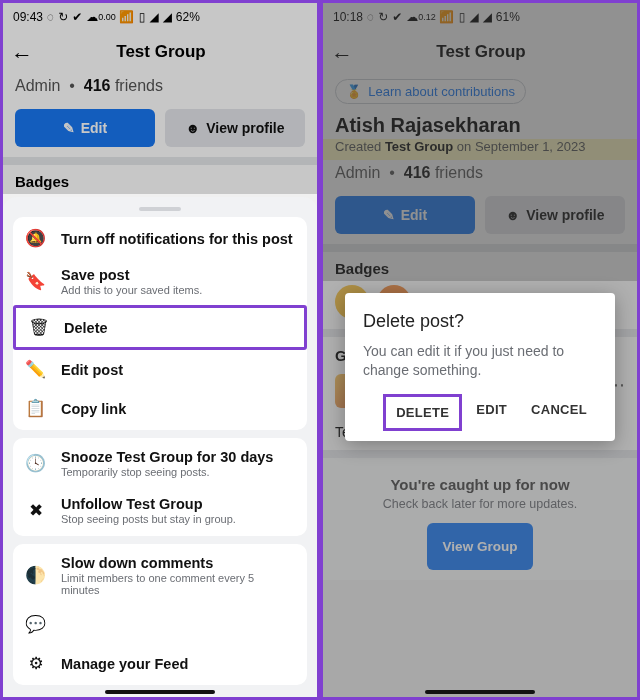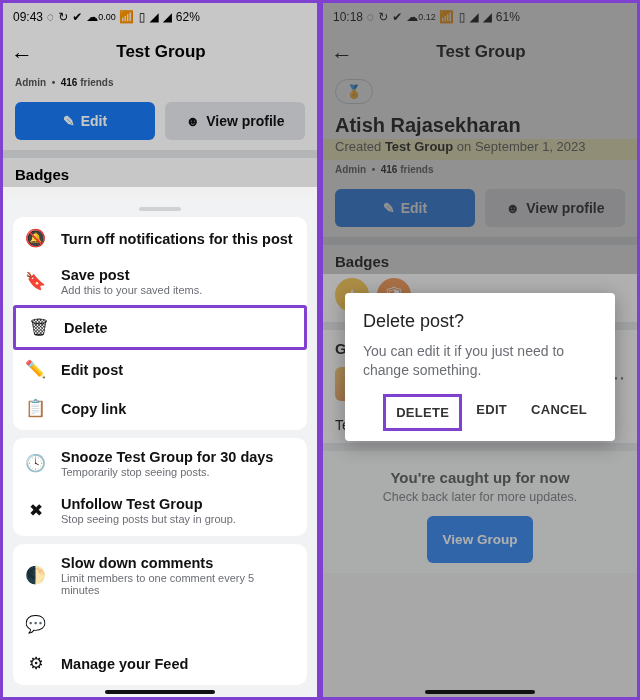--- a/index.html
+++ b/index.html
@@ -7,21 +7,21 @@
   .phone { position: relative; border: 3px solid #8040d0; background: #f0f0f0; overflow: hidden; }
   .phone.left { width: 320px; height: 700px; }
   .phone.right { width: 320px; height: 700px; }
   .statusbar { height: 28px; display: flex; justify-content: flex-start; align-items: center; padding: 0 10px; font-size: 12px; background: #fff; }
   .statusbar .icons { display: flex; gap: 4px; align-items: center; }
   .ico { display: inline-block; }
   .dimmed .statusbar, .dimmed .topbar, .dimmed .content-bg { filter: brightness(0.78); }
   .topbar { display: flex; align-items: center; height: 42px; background: #fff; padding: 0 8px; }
   .topbar .back { font-size: 22px; margin-right: 8px; }
   .topbar .title { flex: 1; text-align: center; font-weight: 700; font-size: 17px; margin-right: 28px; }
-  .meta { font-size: 10px; color: #555; padding: 4px 12px; background: #fff; font-weight: bold; }
+  .meta { font-size: 16px; color: #555; padding: 4px 12px; background: #fff; }
   .meta b { color: #111; }
   .btnrow { display: flex; gap: 10px; padding: 10px 12px; background: #fff; }
   .btn { flex: 1; height: 38px; border-radius: 6px; display: flex; align-items: center; justify-content: center; font-weight: 600; font-size: 14px; gap: 6px; }
   .btn.primary { background: #1877f2; color: #fff; }
   .btn.secondary { background: #e4e6eb; color: #111; }
   .section-label { font-weight: 700; font-size: 15px; padding: 8px 12px 4px; background: #fff; }
   .content-bg { background:#fff; }
 
   
   .sheet { position: absolute; bottom: 0; left: 0; right: 0; background: #f1f2f4; border-radius: 14px 14px 0 0; padding: 8px 6px 4px; }
@@ -197,20 +197,21 @@
         <span>61%</span>
       </div>
     </div>
     <div class="topbar">
       <span class="back">←</span>
       <span class="title">Test Group</span>
     </div>
     <div class="content-bg">
       <span class="chip">
           <span>🏅</span>
+          <span>Learn about contributions</span>
         </span>
     </div>
     <div class="creator content-bg">Atish Rajasekharan</div>
     <div class="created content-bg">
       <span>Created </span><b style="color:#111">Test Group</b><span> on September 1, 2023</span>
     </div>
     <div class="meta content-bg">
       <span>Admin</span> &nbsp;•&nbsp; <b>416</b> <span>friends</span>
     </div>
     <div class="btnrow content-bg">

